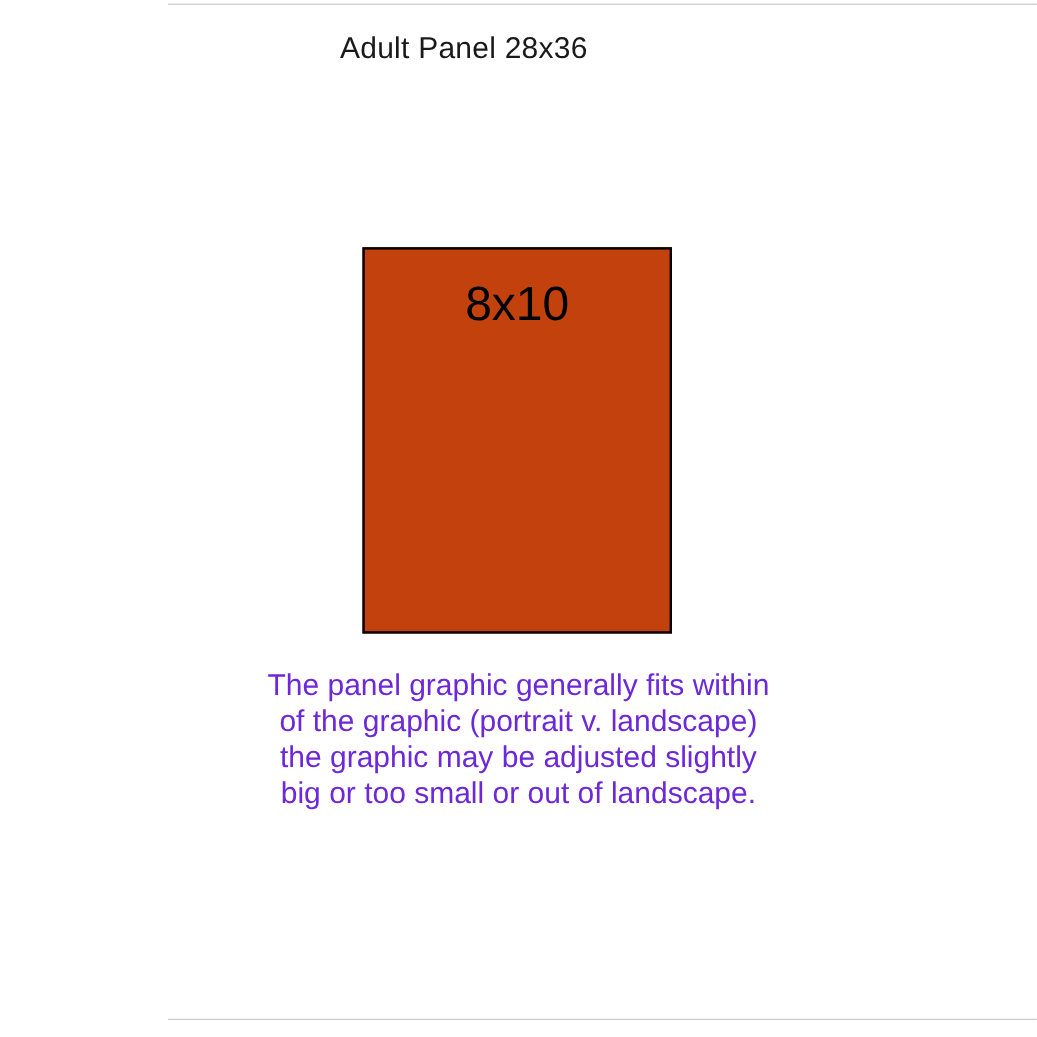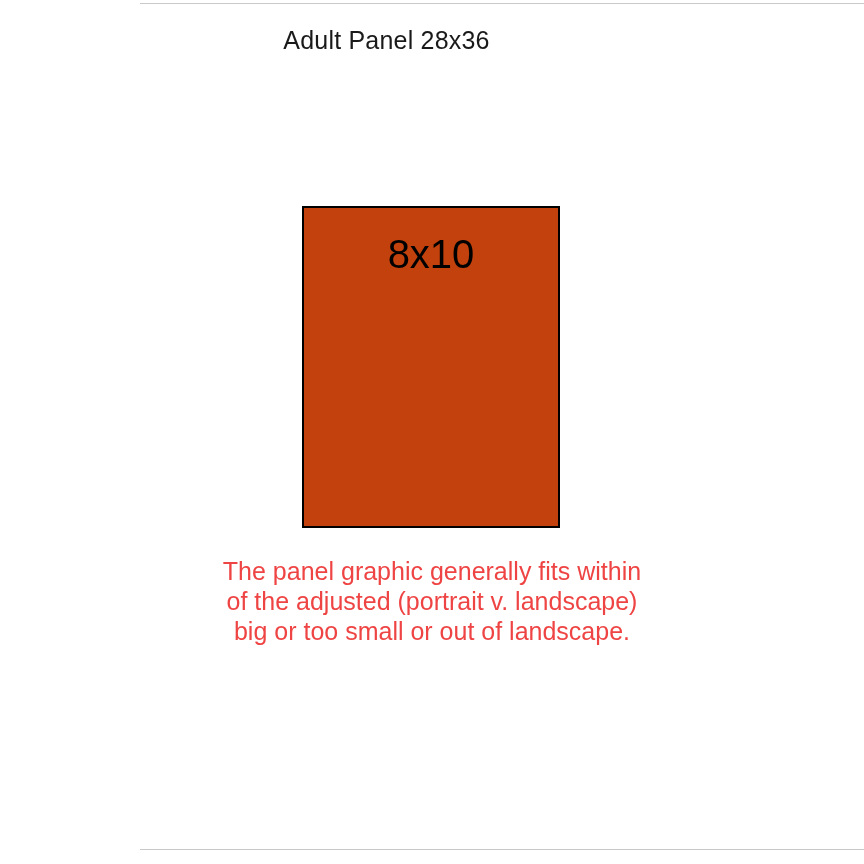--- a/index.html
+++ b/index.html
@@ -72,21 +72,21 @@
   }
 
   .caption {
     position: absolute;
     left: 0;
     top: 556px;
     width: 864px;
     text-align: center;
     font-size: 25px;
     line-height: 30px;
-    color: #ef4444;
+    color: #6d28d9;
   }
   .caption-line {
     display: block;
     white-space: pre;
   }
 </style>
 </head>
 <body>
 
 <div class="page">
@@ -94,19 +94,20 @@
   <div class="rule rule-top"></div>
 
   <div class="title">Adult Panel 28x36</div>
 
   <div class="window-box">
     <div class="window-label">8x10</div>
   </div>
 
   <div class="caption">
     <span class="caption-line">The panel graphic generally fits within</span>
-    <span class="caption-line">of the adjusted (portrait v. landscape)</span>
+    <span class="caption-line">of the graphic (portrait v. landscape)</span>
+    <span class="caption-line">the graphic may be adjusted slightly</span>
     <span class="caption-line">big or too small or out of landscape.</span>
   </div>
 
   <div class="rule rule-bottom"></div>
 
 </div>
 
 </body></html>

